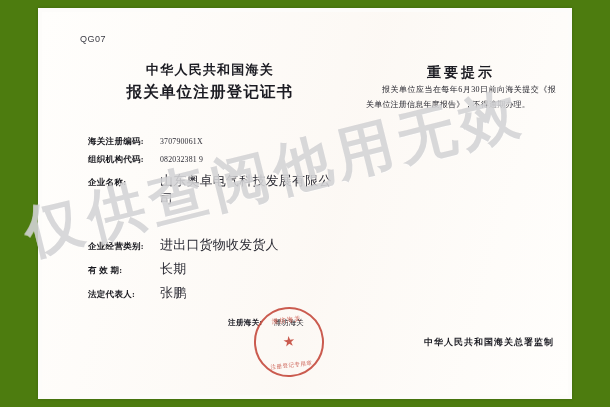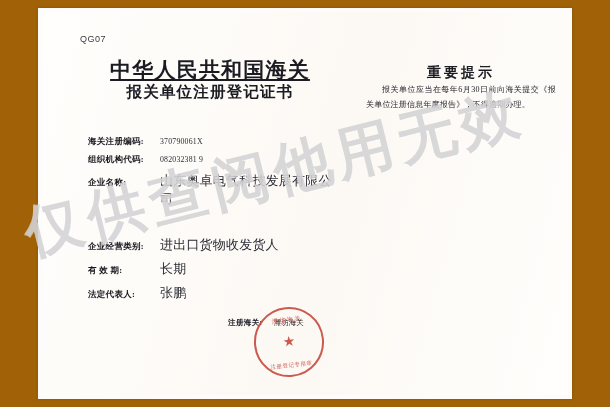--- a/index.html
+++ b/index.html
@@ -11,21 +11,21 @@
     width: 610px;
     height: 407px;
     font-family: "Liberation Serif", "DejaVu Serif", serif;
     overflow: hidden;
   }
 
   #page {
     position: relative;
     width: 610px;
     height: 407px;
-    background: #a16207;
+    background: #4d7c0f;
   }
 
   
   #sheet {
     position: absolute;
     left: 38px;
     top: 8px;
     width: 534px;
     height: 391px;
     background: #fdfcfa;
@@ -64,26 +64,25 @@
     position: absolute;
     left: 34px;
     top: 48px;
     width: 280px;
   }
   #title-block {
     text-align: center;
     width: 268px;
   }
   .doc-title-1 {
-    font-size: 21px;
+    font-size: 13px;
     font-weight: bold;
     color: #1b1b22;
     letter-spacing: 1.2px;
     line-height: 20px;
-    text-decoration: underline;
   }
   .doc-title-2 {
     font-size: 15.5px;
     font-weight: bold;
     color: #1b1b22;
     letter-spacing: 1.2px;
     line-height: 20px;
     margin-top: 2px;
   }
 
@@ -298,20 +297,21 @@
         <div class="notice-body">报关单位应当在每年6月30日前向海关提交《报关单位注册信息年度报告》，不得逾期办理。</div>
       </div>
 
       <div id="sign-left">
         <div class="sign-row">
           <div class="sign-label">注册海关:</div>
           <div class="sign-value">潍坊海关</div>
         </div>
       </div>
 
+      <div id="sign-right">中华人民共和国海关总署监制</div>
 
       <div id="seal">
         <div class="seal-top">潍坊海关</div>
         <div class="seal-star">★</div>
         <div class="seal-bottom">注册登记专用章</div>
       </div>
 
     </div>
   </div>
 

